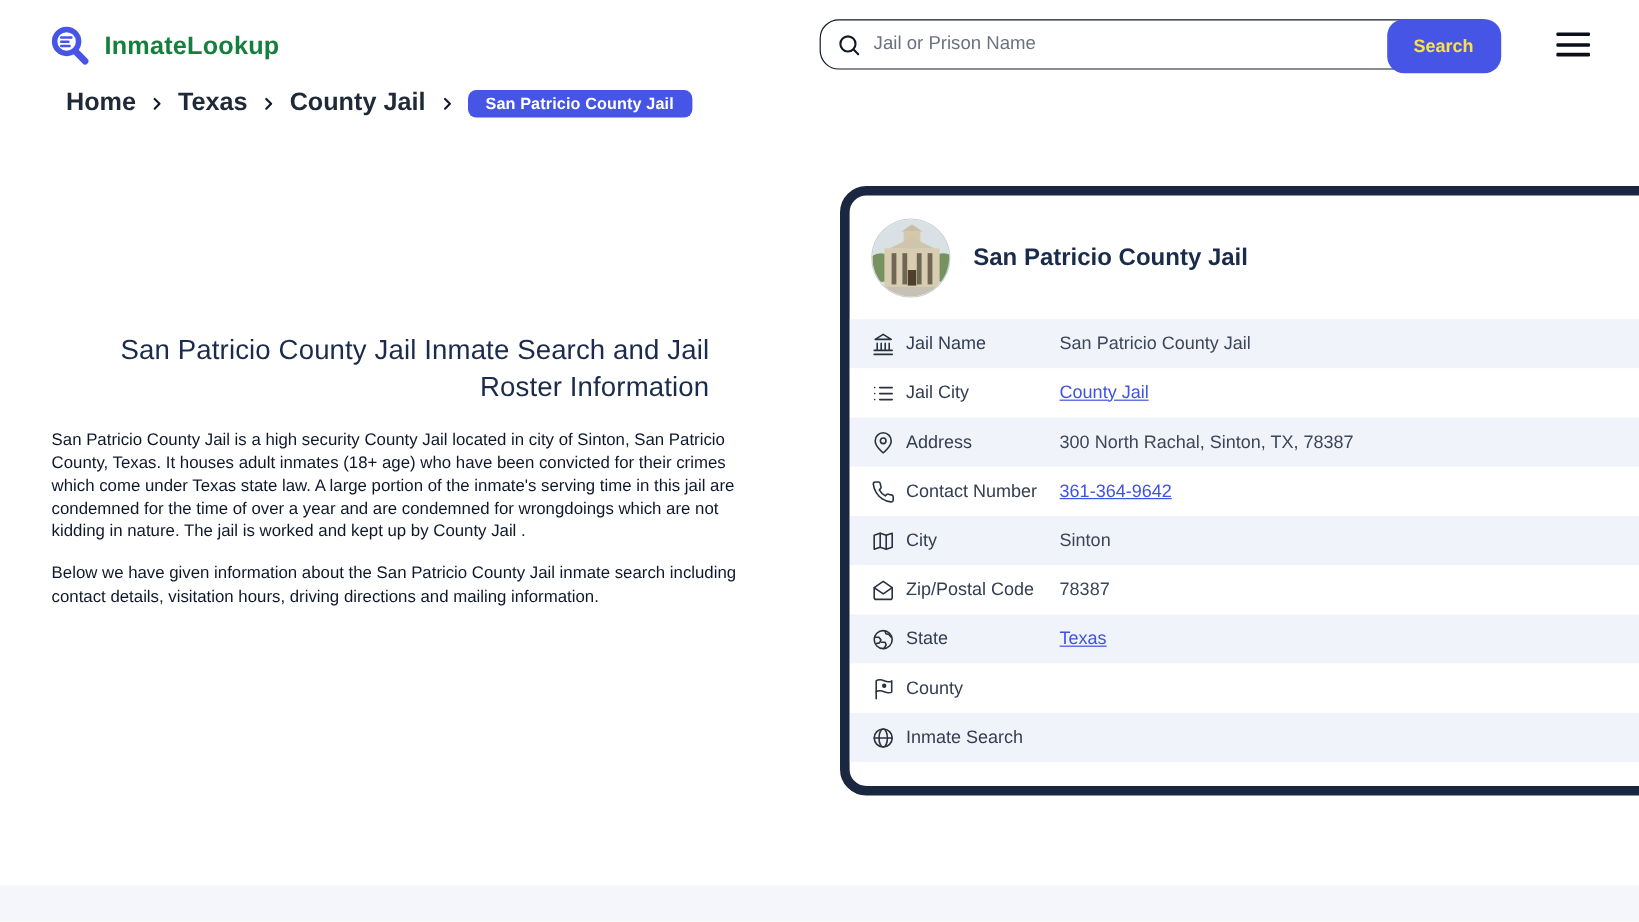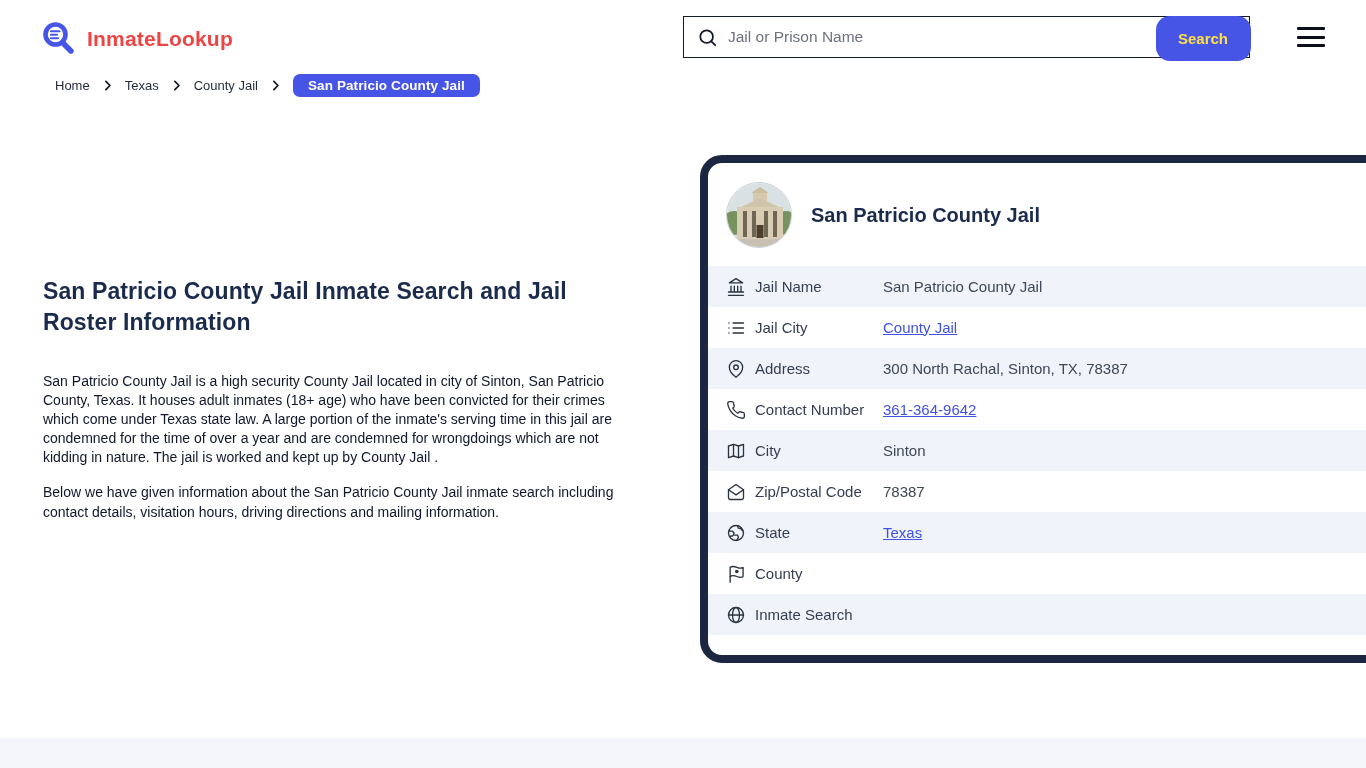--- a/index.html
+++ b/index.html
@@ -5,56 +5,56 @@
   * { box-sizing: border-box; }
   html,body { margin:0; padding:0; }
   body {
     width:1366px; height:768px; position:relative; overflow:hidden;
     background:#ffffff; font-family:"Liberation Sans", sans-serif;
     color:#1f2937;
   }
 
   
   .logo { position:absolute; left:40px; top:20px; display:flex; align-items:center; gap:9px; cursor:pointer; }
-  .logo-text { font-size:21px; font-weight:700; color:#ef4444; letter-spacing:.2px; }
+  .logo-text { font-size:21px; font-weight:700; color:#15803d; letter-spacing:.2px; }
 
   .searchbar {
     position:absolute; left:683px; top:16px; width:567px; height:42px;
-    border:1.5px solid #141b2d; border-radius:0; background:#fff;
+    border:1.5px solid #141b2d; border-radius:16px; background:#fff;
     display:flex; align-items:center;
   }
   .search-glass { display:flex; margin-left:13px; flex:none; }
   .search-input {
     flex:1; height:100%; border:none; outline:none; background:transparent;
     font-family:"Liberation Sans",sans-serif; font-size:15.5px; color:#374151; padding:0 10px;
   }
   .search-input::placeholder { color:#6b7280; }
   .search-btn {
     position:absolute; right:-1.5px; top:-1.5px; height:45px; width:95px;
     background:#4655e5; color:#fde047; border:none; border-radius:14px;
     font-family:"Liberation Sans",sans-serif; font-size:15px; font-weight:700; cursor:pointer;
   }
   .hamburger { position:absolute; right:41px; top:27px; width:28px; height:20px;
     display:flex; flex-direction:column; justify-content:space-between; cursor:pointer; }
   .hamburger div { height:3px; background:#0b0f19; border-radius:1px; }
 
   
   .breadcrumb { position:absolute; left:55px; top:74px; display:flex; align-items:center; gap:11px; }
-  .crumb { font-size:13px; font-weight:400; color:#1f2937; text-decoration:none; cursor:pointer; }
+  .crumb { font-size:21px; font-weight:700; color:#1f2937; text-decoration:none; cursor:pointer; }
   .chev { display:flex; }
   .badge {
     background:#4655e5; color:#fff; font-size:13.5px; font-weight:700;
     padding:4px 15px; border-radius:7px; letter-spacing:.1px;
   }
 
   
   .article { position:absolute; left:43px; top:276px; width:582px; }
   .article h1 {
-    margin:0 0 34px; font-size:23px; line-height:1.34; font-weight:700;
-    color:#1a2b4c; max-width:548px; letter-spacing:.1px;
+    margin:0 0 19px; font-size:23px; line-height:1.34; font-weight:400;
+    color:#1a2b4c; max-width:548px; letter-spacing:.1px;text-align:right;
   }
   .article p { margin:0 0 16px; font-size:14px; line-height:1.37; color:#0f172a; }
 
   
   .card {
     position:absolute; left:700px; top:155px; width:745px; height:508px;
     border:8px solid #1b2740; border-radius:22px; background:#fff; overflow:hidden;
   }
   .card-header { display:flex; align-items:center; gap:19px; padding:18px 24px 17px 18px; height:103px; }
   .card-avatar { width:66px; height:66px; border-radius:50%; overflow:hidden; flex:none; border:1px solid #c9ced8; }

